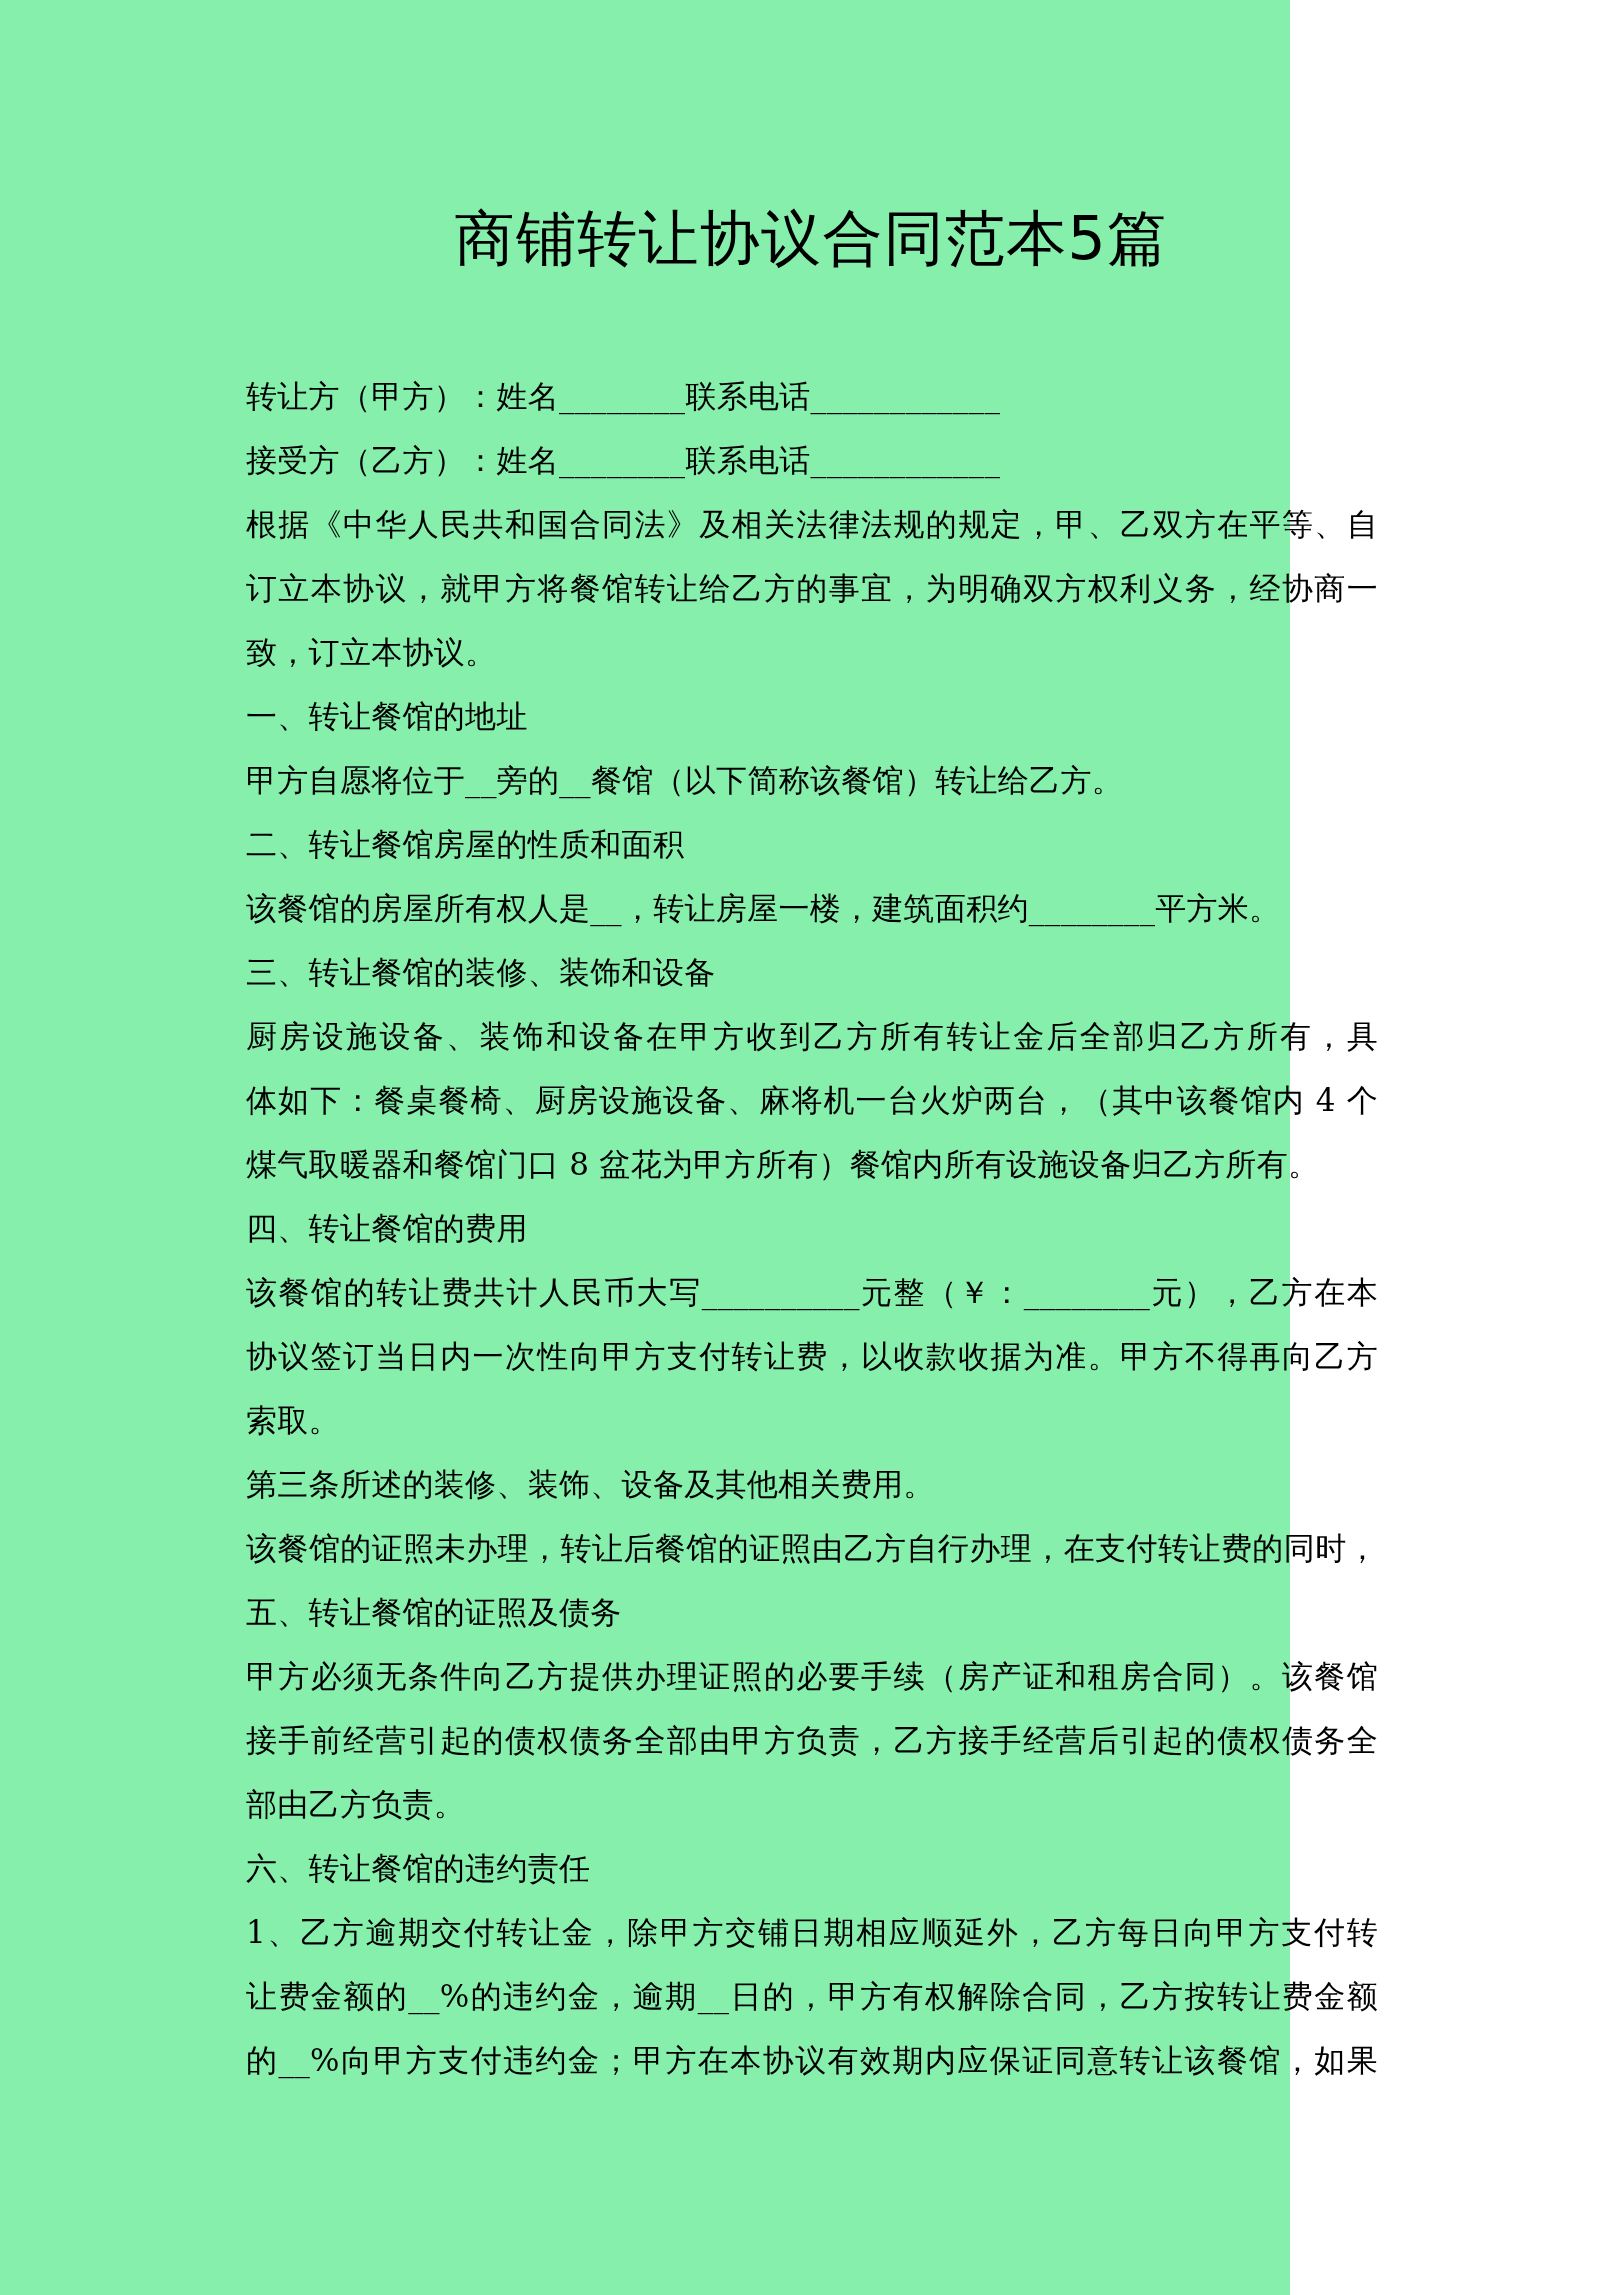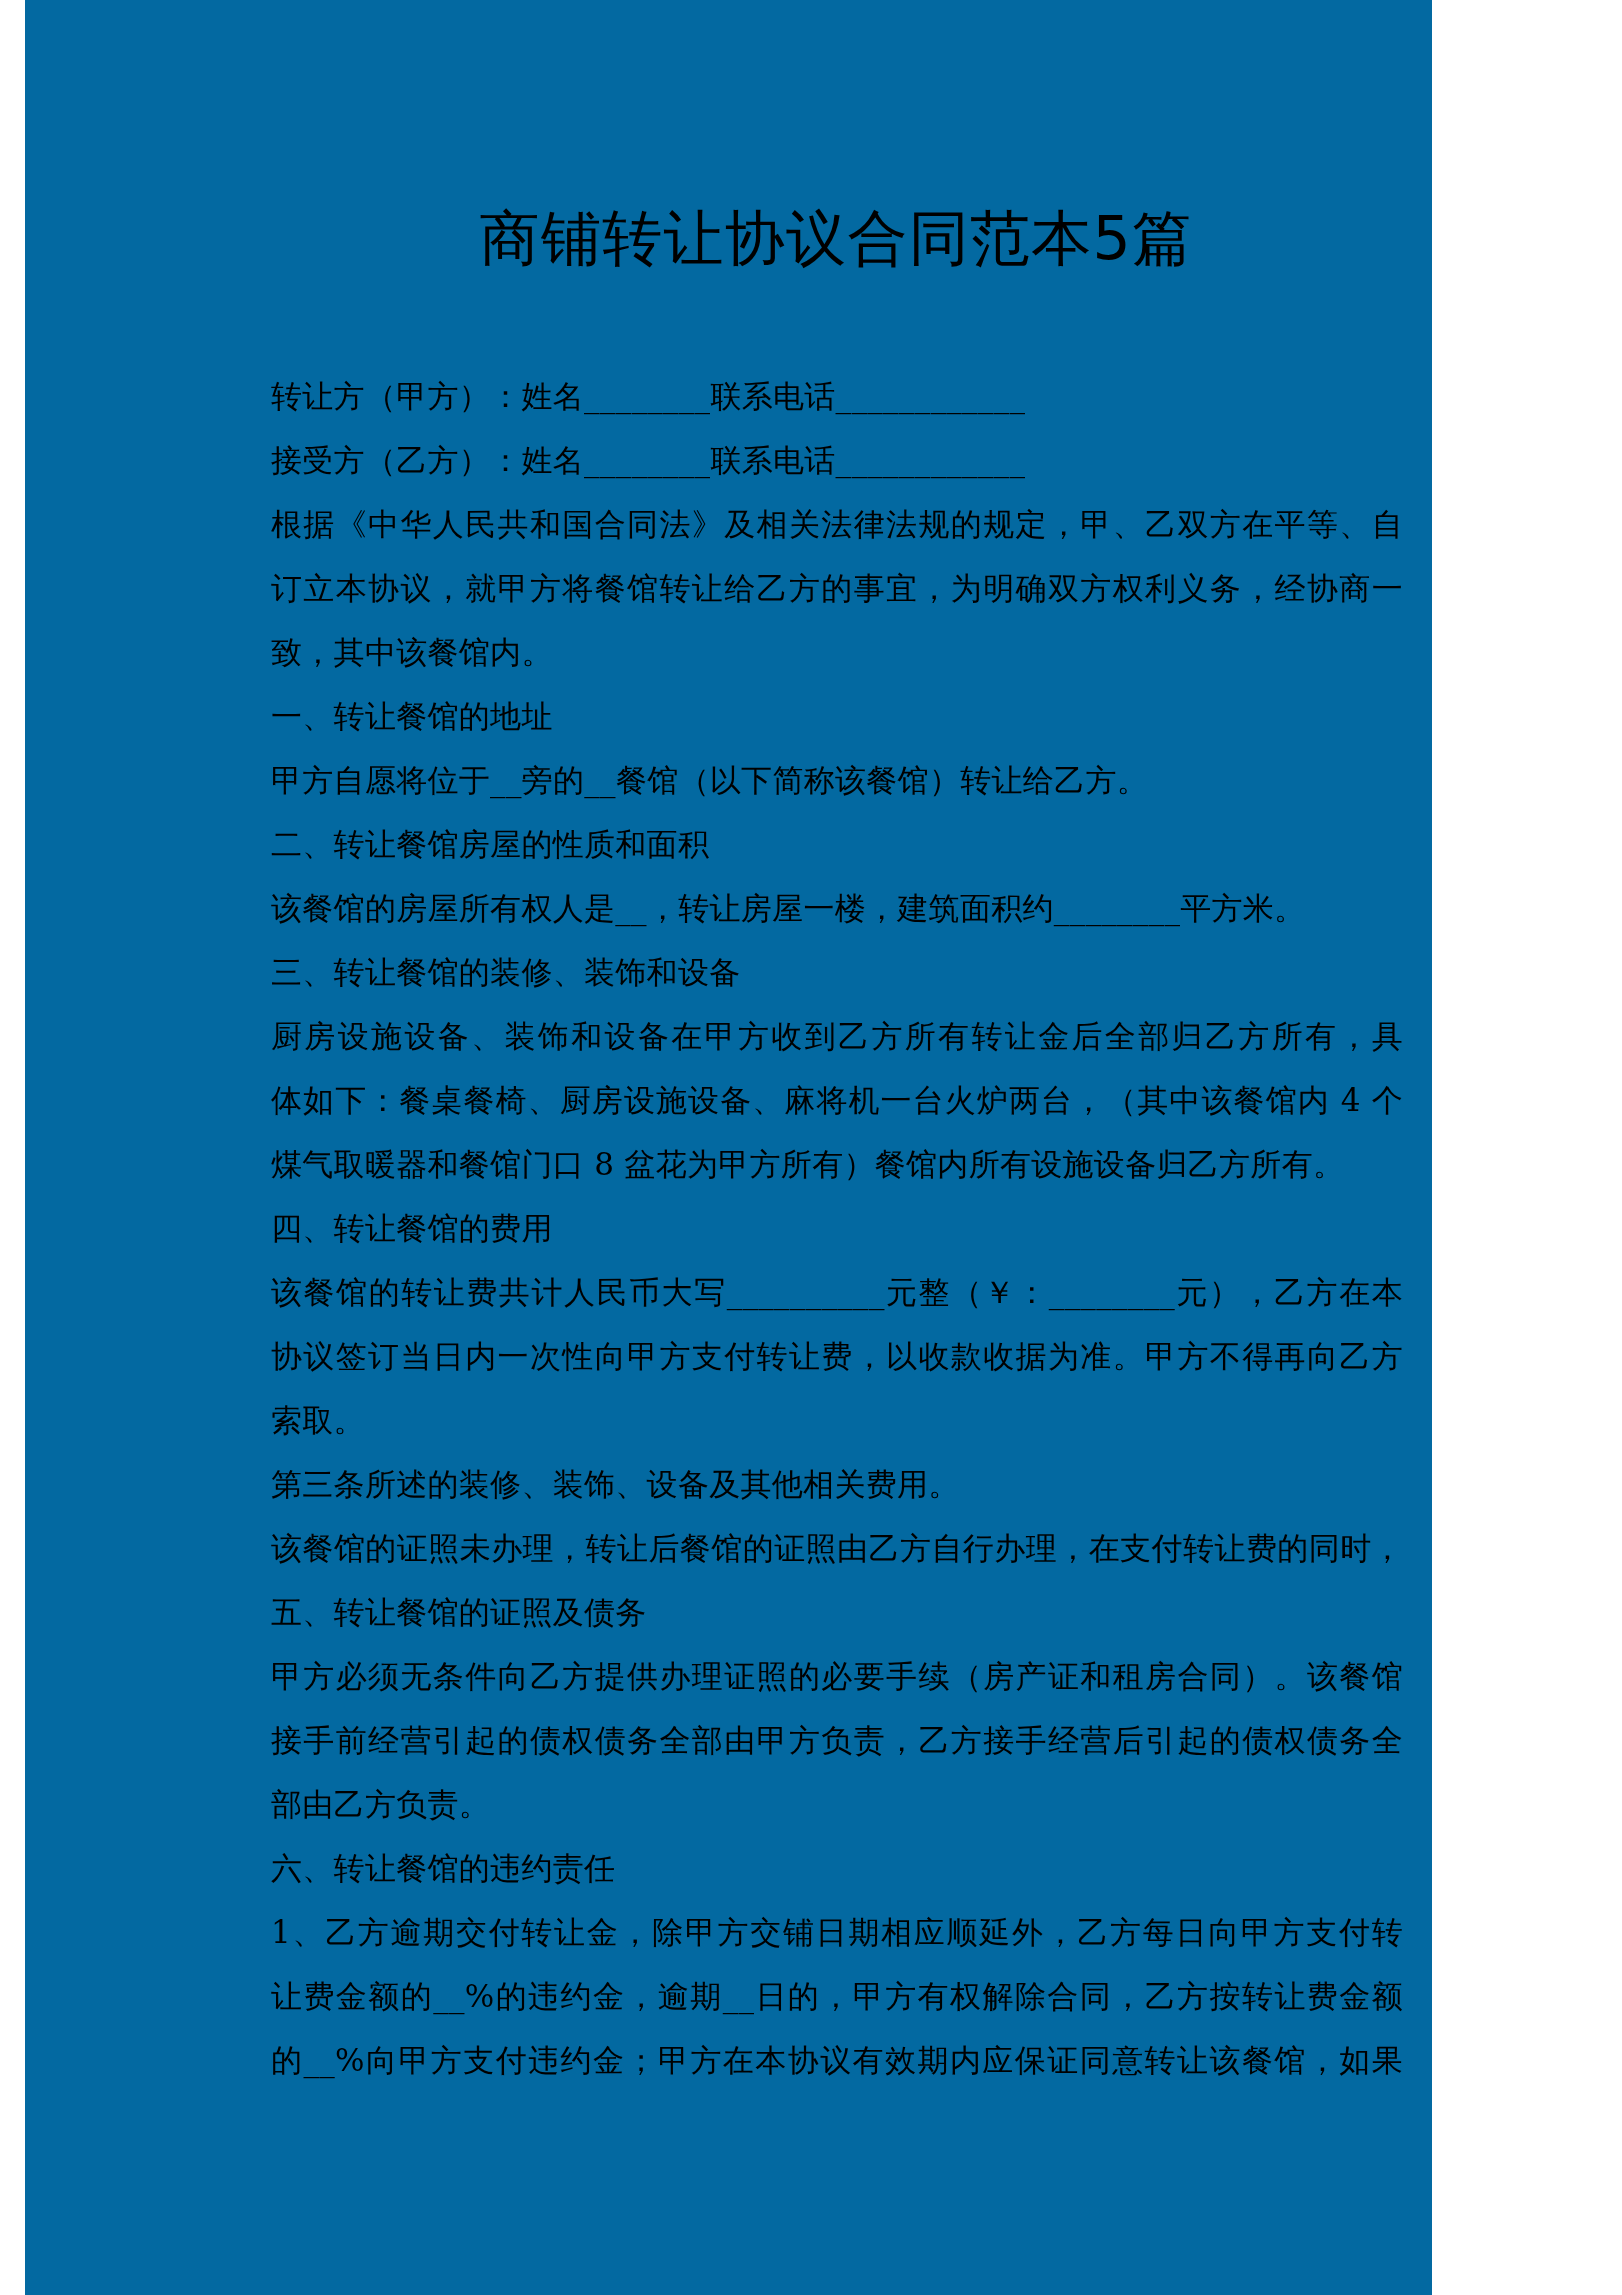--- a/index.html
+++ b/index.html
@@ -1,21 +1,20 @@
 <!DOCTYPE html>
 <html style="font-size:10.5px"><head>
 <meta charset="utf-8">
 <style>
   html, body { margin: 0; padding: 0; background: #ffffff; }
   body { width: 1623px; height: 2295px; position: relative; overflow: hidden; }
   .page {
-    position: absolute; left: 0; top: 0; width: 1407px; height: 2295px;
-    background: #0369a1; color: #000000;
+    position: absolute; left: 0; top: 0; width: 1290px; height: 2295px;
+    background: #86efac; color: #000000;
     font-family: "DejaVu Serif", "Liberation Serif", serif;
-    margin-left: 25px;
   }
   .title {
     position: absolute; left: 0; top: 196px; width: 1623px;
     text-align: center; font-size: 60px; line-height: 85px; letter-spacing: 1.3px;
     font-family: "DejaVu Sans", "Liberation Sans", sans-serif;
   }
   .body {
     position: absolute; left: 246px; top: 364px; width: 1132px;
   }
   .line {
@@ -27,21 +26,21 @@
 </head>
 <body>
 
 <div class="page">
   <div class="title">商铺转让协议合同范本5篇</div>
   <div class="body">
     <div class="line">转让方（甲方）：姓名________联系电话____________</div>
     <div class="line">接受方（乙方）：姓名________联系电话____________</div>
     <div class="line justify">根据《中华人民共和国合同法》及相关法律法规的规定，甲、乙双方在平等、自</div>
     <div class="line justify">订立本协议，就甲方将餐馆转让给乙方的事宜，为明确双方权利义务，经协商一</div>
-    <div class="line">致，其中该餐馆内。</div>
+    <div class="line">致，订立本协议。</div>
     <div class="line">一、转让餐馆的地址</div>
     <div class="line">甲方自愿将位于__旁的__餐馆（以下简称该餐馆）转让给乙方。</div>
     <div class="line">二、转让餐馆房屋的性质和面积</div>
     <div class="line">该餐馆的房屋所有权人是__，转让房屋一楼，建筑面积约________平方米。</div>
     <div class="line">三、转让餐馆的装修、装饰和设备</div>
     <div class="line justify">厨房设施设备、装饰和设备在甲方收到乙方所有转让金后全部归乙方所有，具</div>
     <div class="line justify">体如下：餐桌餐椅、厨房设施设备、麻将机一台火炉两台，（其中该餐馆内 4 个</div>
     <div class="line">煤气取暖器和餐馆门口 8 盆花为甲方所有）餐馆内所有设施设备归乙方所有。</div>
     <div class="line">四、转让餐馆的费用</div>
     <div class="line justify">该餐馆的转让费共计人民币大写__________元整（￥：________元），乙方在本</div>

